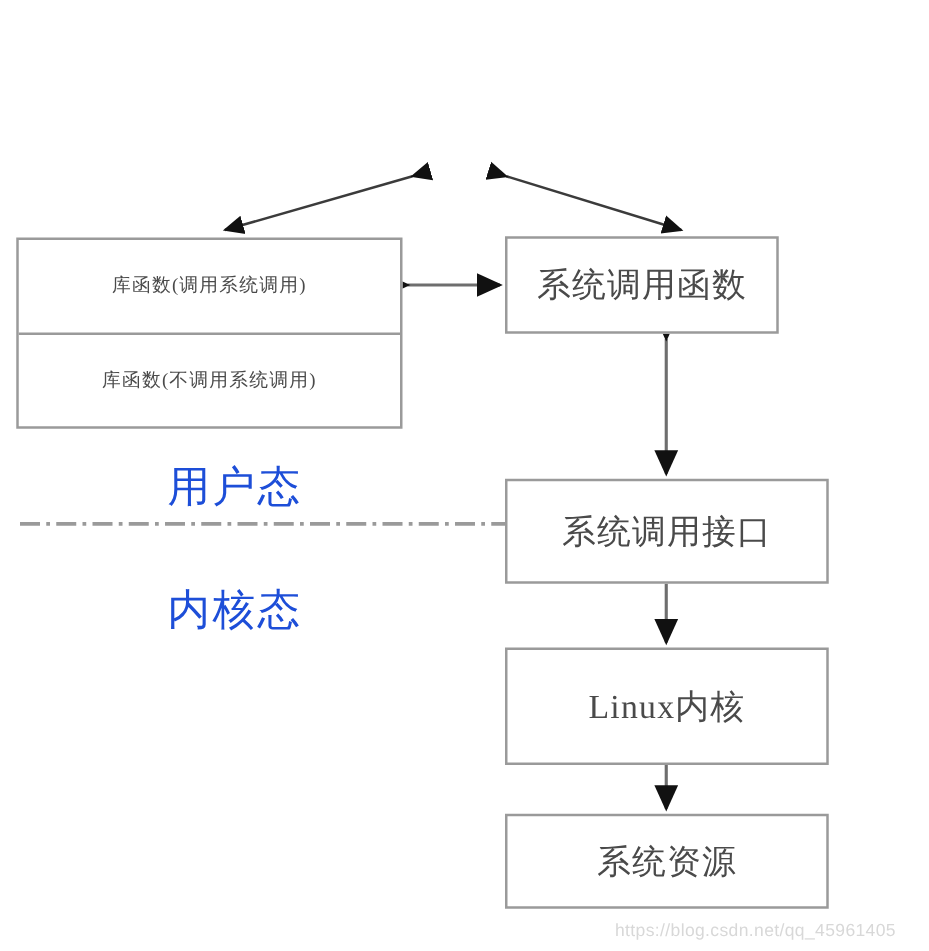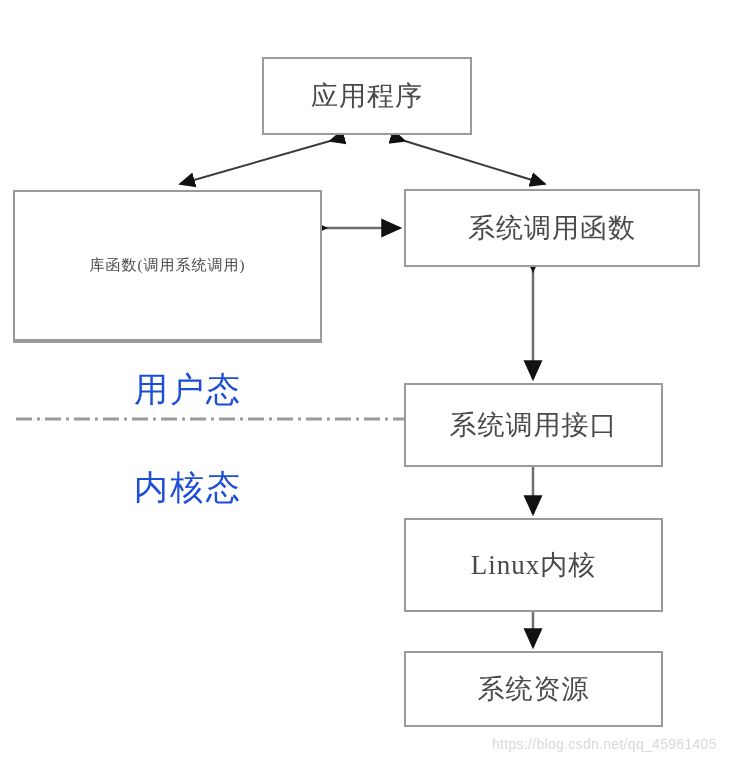--- a/index.html
+++ b/index.html
@@ -12,21 +12,21 @@
         border:2px solid #9a9a9a;display:flex;align-items:center;justify-content:center;
         text-align:center;color:#4a4a4a;letter-spacing:1px;}
   .node.big{font-size:27px;}
 
   #node-app{left:262px;top:57px;width:210px;height:78px;}
   #node-lib{left:13px;top:190px;width:309px;height:153px;flex-direction:column;
             align-items:stretch;justify-content:flex-start;padding:0;}
   .lib-row{flex:1 1 0;display:flex;align-items:center;justify-content:center;
            font-size:15px;color:#4a4a4a;}
   .lib-row.top{border-bottom:2px solid #9a9a9a;text-align:right;}
-  #node-syscallfn{left:404px;top:189px;width:296px;height:78px;}
+  #node-syscallfn{left:404px;top:189px;width:219px;height:78px;}
   #node-syscallif{left:404px;top:383px;width:259px;height:84px;}
   #node-kernel{left:404px;top:518px;width:259px;height:94px;}
   #node-res{left:404px;top:651px;width:259px;height:76px;}
 
   .mode-label{position:absolute;font-size:34px;color:#1d4ed8;letter-spacing:2px;
               white-space:nowrap;}
   #label-user{left:134px;top:367px;}
   #label-kernelmode{left:134px;top:425px;margin-top:40px;}
 
   #watermark{position:absolute;left:492px;top:736px;font-size:14px;color:#d8d8d8;
@@ -56,24 +56,24 @@
 
     <line x1="533" y1="271" x2="533" y2="379" stroke="#6e6e6e" stroke-width="2.5" marker-start="url(#ah)" marker-end="url(#ah2)"></line>
 
     <line x1="533" y1="459" x2="533" y2="514" stroke="#6e6e6e" stroke-width="2.5" marker-start="url(#ah)" marker-end="url(#ah2)"></line>
 
     <line x1="533" y1="599" x2="533" y2="647" stroke="#6e6e6e" stroke-width="2.5" marker-start="url(#ah)" marker-end="url(#ah2)"></line>
 
     <line x1="16" y1="419" x2="430" y2="419" stroke="#9a9a9a" stroke-width="3" stroke-dasharray="16,5,3,5"></line>
   </svg>
 
-  <div class="node big" id="node-app">应用程序</div>
 
   <div class="node" id="node-lib">
     <div class="lib-row top">库函数(调用系统调用)</div>
+    <div class="lib-row">库函数(不调用系统调用)</div>
   </div>
 
   <div class="node big" id="node-syscallfn">系统调用函数</div>
 
   <div class="node big" id="node-syscallif">系统调用接口</div>
 
   <div class="node big" id="node-kernel">Linux内核</div>
 
   <div class="node big" id="node-res">系统资源</div>
 

